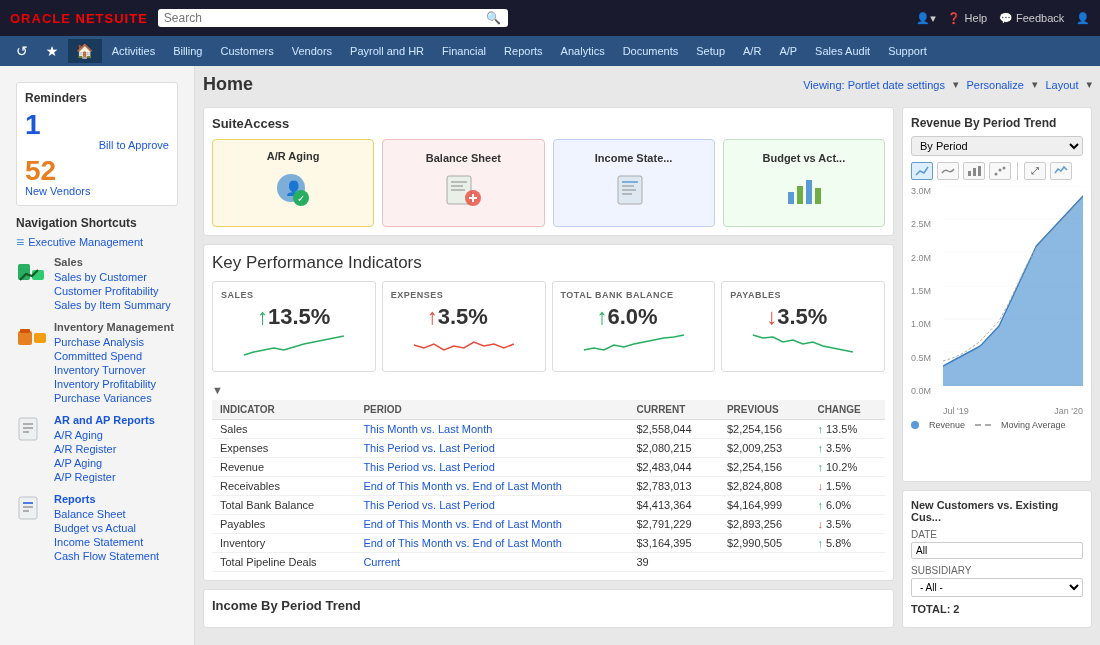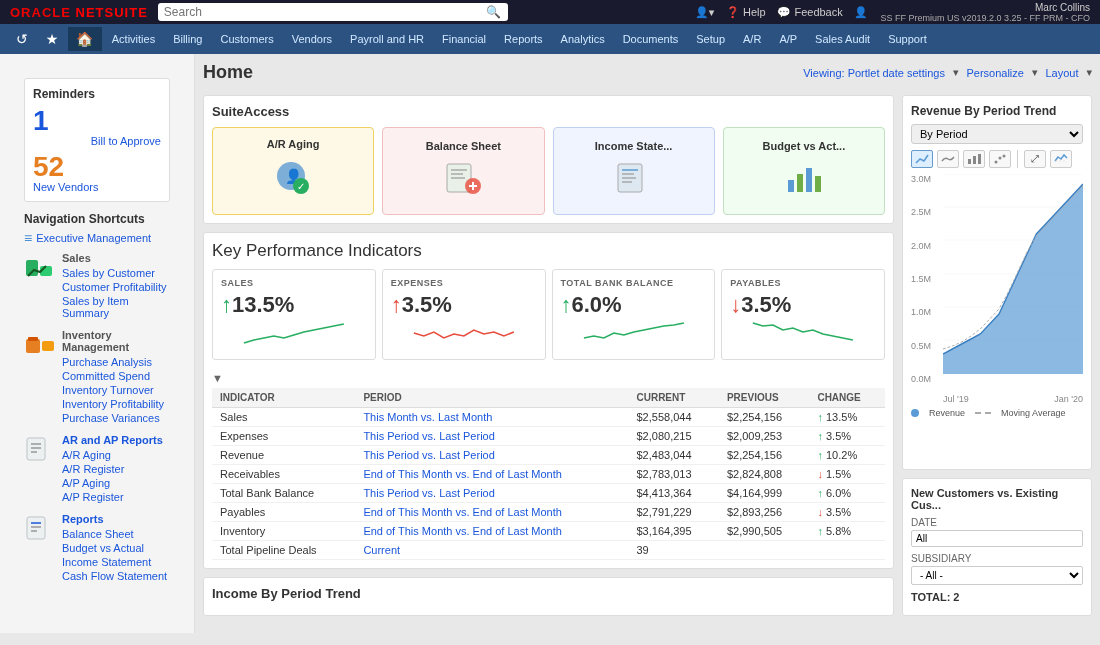--- a/index.html
+++ b/index.html
@@ -1,37 +1,37 @@
 <!DOCTYPE html>
 <html><head>
   <meta charset="utf-8">
   <style>
     * { box-sizing: border-box; margin: 0; padding: 0; }
     body { font-family: Arial, sans-serif; font-size: 12px; background: #e8e8e8; color: #333; }
 
     
-    .top-bar { background: #1a1a2e; display: flex; align-items: center; padding: 0 10px; height: 24px; gap: 10px; }
+    .top-bar { background: #1a1a2e; display: flex; align-items: center; padding: 0 10px; height: 36px; gap: 10px; }
     .logo { color: white; font-size: 13px; font-weight: bold; letter-spacing: 1px; white-space: nowrap; }
     .logo span { color: #e00; }
     .search-box { flex: 1; max-width: 350px; background: white; border-radius: 3px; display: flex; align-items: center; padding: 2px 6px; }
     .search-box input { border: none; outline: none; width: 100%; font-size: 12px; }
     .top-icons { margin-left: auto; display: flex; align-items: center; gap: 12px; color: #ccc; font-size: 11px; }
     .top-icons span { cursor: pointer; color: #ccc; }
     .user-info { color: #ccc; font-size: 10px; text-align: right; }
 
     
     .nav-bar { background: #2c5282; display: flex; align-items: center; padding: 0 8px; height: 30px; gap: 2px; }
     .nav-icon { color: white; font-size: 14px; padding: 0 8px; cursor: pointer; }
     .nav-item { color: #d0e8ff; font-size: 11px; padding: 4px 8px; cursor: pointer; white-space: nowrap; }
 
     
     .main-layout { display: flex; height: calc(645px - 66px); overflow: hidden; }
 
     
-    .sidebar { width: 195px; background: #f4f4f4; border-right: 1px solid #ddd; padding: 24px; overflow-y: auto; flex-shrink: 0; }
+    .sidebar { width: 195px; background: #f4f4f4; border-right: 1px solid #ddd; padding: 16px; overflow-y: auto; flex-shrink: 0; }
     .reminder-box { background: white; border: 1px solid #ddd; border-radius: 3px; padding: 8px; margin-bottom: 10px; }
     .reminder-count { font-size: 28px; font-weight: bold; color: #1a56db; line-height: 1; }
     .reminder-label { color: #1a56db; font-size: 11px; cursor: pointer; text-align: right; }
     .reminder-count2 { font-size: 28px; font-weight: bold; color: #e67e22; line-height: 1; margin-top: 6px; }
     .reminder-label2 { color: #1a56db; font-size: 11px; cursor: pointer; }
     .section-title { font-size: 12px; font-weight: bold; color: #333; margin: 10px 0 4px; }
     .shortcut-group { margin-bottom: 8px; }
     .shortcut-group-title { font-size: 11px; font-weight: bold; color: #555; margin-bottom: 3px; }
     .shortcut-item { font-size: 11px; color: #1a56db; cursor: pointer; display: block; margin-bottom: 2px; }
     .shortcut-row { display: flex; align-items: flex-start; gap: 6px; margin-bottom: 4px; }
@@ -59,21 +59,21 @@
     .suite-card.income { background: #f0f4ff; border: 1px solid #c0d0f0; }
     .suite-card-title { font-size: 11px; font-weight: bold; color: #333; margin-bottom: 4px; }
     .suite-card-icon { font-size: 24px; margin-top: 4px; }
 
     
     .kpi-section { background: white; border: 1px solid #ddd; border-radius: 3px; padding: 8px; }
     .kpi-section-title { font-size: 17px; font-weight: normal; margin-bottom: 8px; }
     .kpi-cards { display: flex; gap: 6px; margin-bottom: 8px; }
     .kpi-card { flex: 1; border: 1px solid #ddd; border-radius: 3px; padding: 8px; }
     .kpi-card-label { font-size: 9px; font-weight: bold; color: #666; text-transform: uppercase; letter-spacing: 0.5px; margin-bottom: 4px; }
-    .kpi-value { font-size: 22px; font-weight: bold; color: #333; }
+    .kpi-value { font-size: 22px; font-weight: bold; color: #333; margin-left: 36px; }
     .kpi-value .up { color: #27ae60; }
     .kpi-value .down { color: #e74c3c; }
 
     
     .kpi-table { width: 100%; border-collapse: collapse; font-size: 11px; }
     .kpi-table th { background: #f4f4f4; padding: 4px 8px; text-align: left; font-weight: bold; font-size: 10px; color: #555; border-bottom: 1px solid #ddd; }
     .kpi-table td { padding: 3px 8px; border-bottom: 1px solid #f0f0f0; }
     .filter-row { display: flex; align-items: center; gap: 4px; padding: 4px 0; font-size: 11px; color: #666; }
 
     
@@ -119,24 +119,20 @@
   </div>
   <div class="search-box">
     <input type="text" placeholder="Search" style="">
     <span>🔍</span>
   </div>
   <div class="top-icons">
     <span>👤▾</span>
     <span>❓ <span>Help</span></span>
     <span>💬 <span>Feedback</span></span>
     <span>👤</span>
-    <div class="user-info">
-      <div>Marc Collins</div>
-      <div style="font-size:9px;color:#aaa;">SS FF Premium US v2019.2.0 3.25 - FF PRM - CFO</div>
-    </div>
   </div>
 </div>
 
 <div class="nav-bar">
   <span class="nav-icon">↺</span>
   <span class="nav-icon">★</span>
   <span class="nav-icon" style="background:#1a3a5c;padding:4px 8px;">🏠</span>
   <span class="nav-item">Activities</span>
   <span class="nav-item">Billing</span>
   <span class="nav-item">Customers</span>

